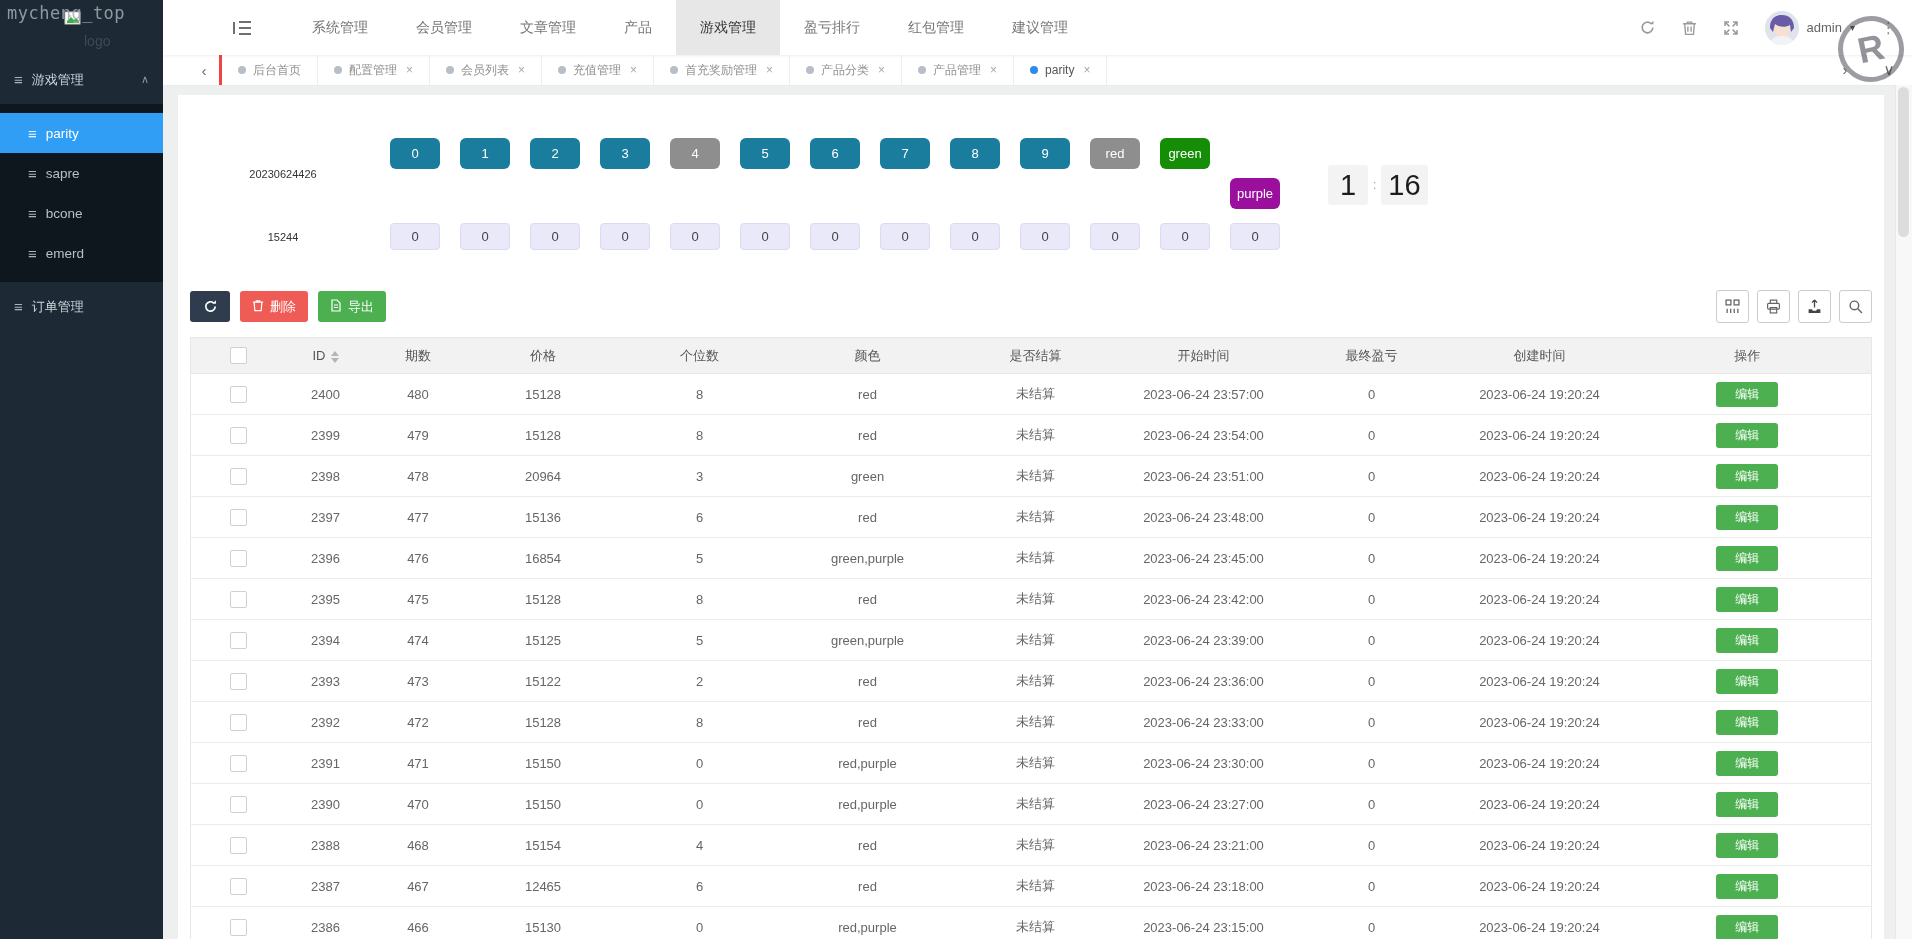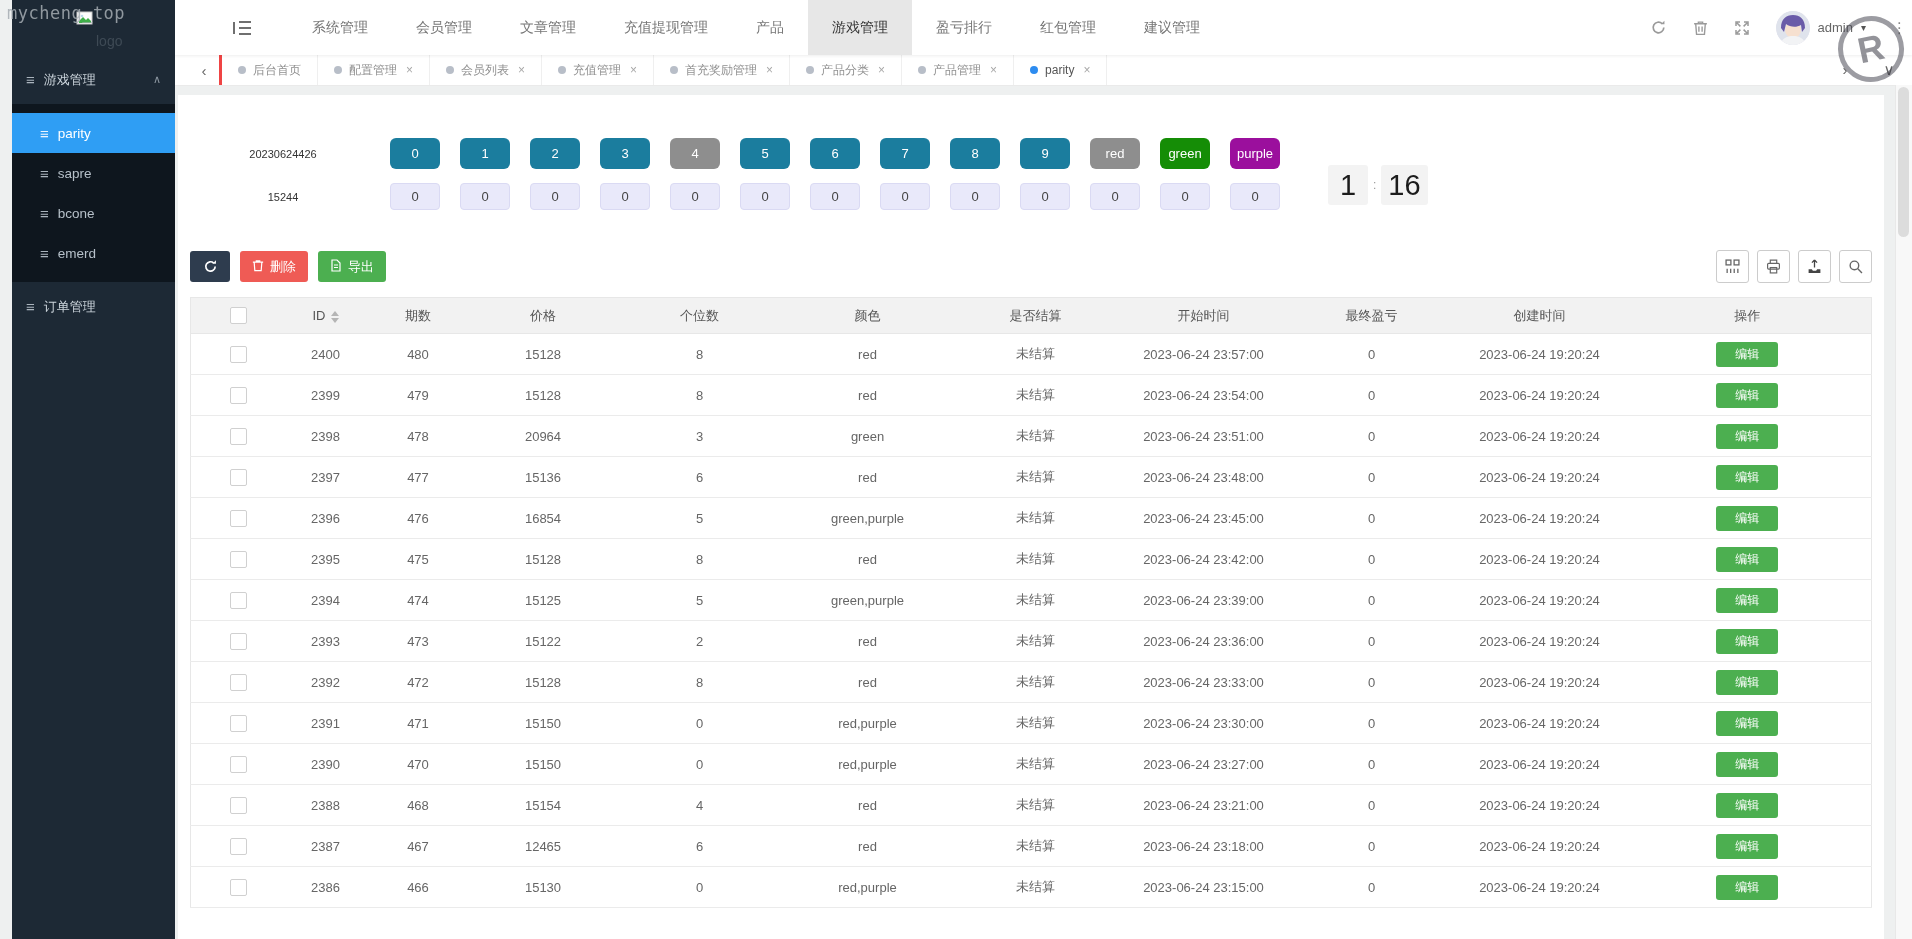--- a/index.html
+++ b/index.html
@@ -5,39 +5,39 @@
   html,body{margin:0;padding:0}
   body{width:1912px;height:939px;overflow:hidden;position:relative;background:#eef0f0;
        font-family:"Liberation Sans","DejaVu Sans",sans-serif;font-size:13px;color:#333}
   
   .wm-site{position:absolute;left:7px;top:3px;font-family:"DejaVu Sans Mono",monospace;
            font-size:17px;letter-spacing:.5px;color:rgba(165,172,178,.85);z-index:30}
   .wm-r{position:absolute;left:1838px;top:16px;width:56px;height:56px;border:5px solid rgba(58,58,70,.5);
         border-radius:50%;display:flex;align-items:center;justify-content:center;font-size:36px;
         font-weight:bold;color:rgba(58,58,70,.55);z-index:30;transform:rotate(-12deg)}
   
-  .sidebar{position:absolute;left:12px;top:0;bottom:0;width:163px;background:#1d2935;z-index:5}
+  .sidebar{position:absolute;left:0;top:0;bottom:0;width:163px;background:#1d2935;z-index:5}
   .logo-area{height:55px;position:relative}
   .logo-img{position:absolute;left:64px;top:10px}
   .logo-text{position:absolute;left:84px;top:33px;color:#3e4a55;font-size:14px}
   .side-group{height:49px;display:flex;align-items:center;padding:0 14px;color:#ccd5dc;font-size:13px;cursor:pointer}
   .tri-icon{margin-right:9px;color:#aab4bd;font-size:15px;line-height:1}
   .side-group .caret{margin-left:auto;color:#8d98a2;font-size:11px}
   .side-sub{background:#0e161e;padding:9px 0}
   .side-item{height:40px;display:flex;align-items:center;padding-left:28px;color:#b6c0c9;font-size:13.5px;cursor:pointer}
   .side-item.active{background:#2f9ef4;color:#fff}
   .side-item.active .tri-icon{color:#e8f4ff}
   
   .header{position:absolute;left:163px;top:0;right:0;height:55px;background:#fff;z-index:4;
           display:flex;align-items:center;box-shadow:0 1px 3px rgba(0,0,0,.07)}
   .burger{margin-left:70px;margin-right:36px;display:flex;align-items:center;cursor:pointer}
   .nav-items{display:flex;height:55px}
   .nav-item{padding:0 24px;line-height:55px;font-size:14px;color:#767676;cursor:pointer;white-space:nowrap}
   .nav-item.active{background:#e7e7e7;color:#333}
-  .header-right{margin-left:auto;display:flex;align-items:center;gap:26px;padding-right:5px}
+  .header-right{margin-left:auto;display:flex;align-items:center;gap:26px;padding-right:16px}
   .h-icon{color:#9a9a9a;display:flex;align-items:center;cursor:pointer}
   .admin-wrap{display:flex;align-items:center;gap:8px;cursor:pointer}
   .avatar{width:34px;height:34px;border-radius:50%;overflow:hidden;background:#e7e4ee}
   .admin-name{color:#666;font-size:13px}
   .admin-caret{color:#555;font-size:10px}
   .kebab{color:#888;font-size:15px;letter-spacing:0}
   
   .tabbar{position:absolute;left:163px;top:55px;right:0;height:30px;background:#fff;
           border-bottom:1px solid #eaeaea;display:flex;align-items:center;z-index:3}
   .tab-arrow{width:30px;text-align:center;color:#666;font-size:15px;cursor:pointer}
@@ -140,21 +140,20 @@
   <span class="burger">
     <svg width="19" height="16" viewBox="0 0 19 16" fill="none" stroke="#6f6f6f" stroke-width="2">
       <path d="M1 2v12"></path>
         <path d="M6 2h12M6 8h12M6 14h12"></path>
     </svg>
   </span>
   <div class="nav-items" id="nav-items">
       <div class="nav-item">系统管理</div>
       <div class="nav-item">会员管理</div>
       <div class="nav-item">文章管理</div>
-      <div class="nav-item">充值提现管理</div>
       <div class="nav-item">产品</div>
       <div class="nav-item active">游戏管理</div>
       <div class="nav-item">盈亏排行</div>
       <div class="nav-item">红包管理</div>
       <div class="nav-item">建议管理</div>
     </div>
   <div class="header-right">
     <span class="h-icon">
       <svg width="17" height="17" viewBox="0 0 16 16" fill="none">
         <path d="M13 8a5 5 0 1 1-1.6-3.7" stroke="#9a9a9a" stroke-width="1.6"></path>
@@ -248,21 +247,21 @@
             <div class="bet-btn" style="background: rgb(27, 125, 158);">2</div>
             <div class="bet-btn" style="background: rgb(27, 125, 158);">3</div>
             <div class="bet-btn" style="background: rgb(142, 142, 142);">4</div>
             <div class="bet-btn" style="background: rgb(27, 125, 158);">5</div>
             <div class="bet-btn" style="background: rgb(27, 125, 158);">6</div>
             <div class="bet-btn" style="background: rgb(27, 125, 158);">7</div>
             <div class="bet-btn" style="background: rgb(27, 125, 158);">8</div>
             <div class="bet-btn" style="background: rgb(27, 125, 158);">9</div>
             <div class="bet-btn" style="background: rgb(142, 142, 142);">red</div>
             <div class="bet-btn" style="background: rgb(21, 141, 6);">green</div>
-            <div class="bet-btn" style="background: rgb(155, 15, 157);">purple</div>
+            <div class="bet-btn" style="background: rgb(155, 15, 157); margin-top: 40px;">purple</div>
           </div>
       </div>
       <div class="bet-row">
         <div class="bet-label">15244</div>
         <div class="bet-cells" id="bet-amounts">
             <div class="amt">0</div>
             <div class="amt">0</div>
             <div class="amt">0</div>
             <div class="amt">0</div>
             <div class="amt">0</div>

